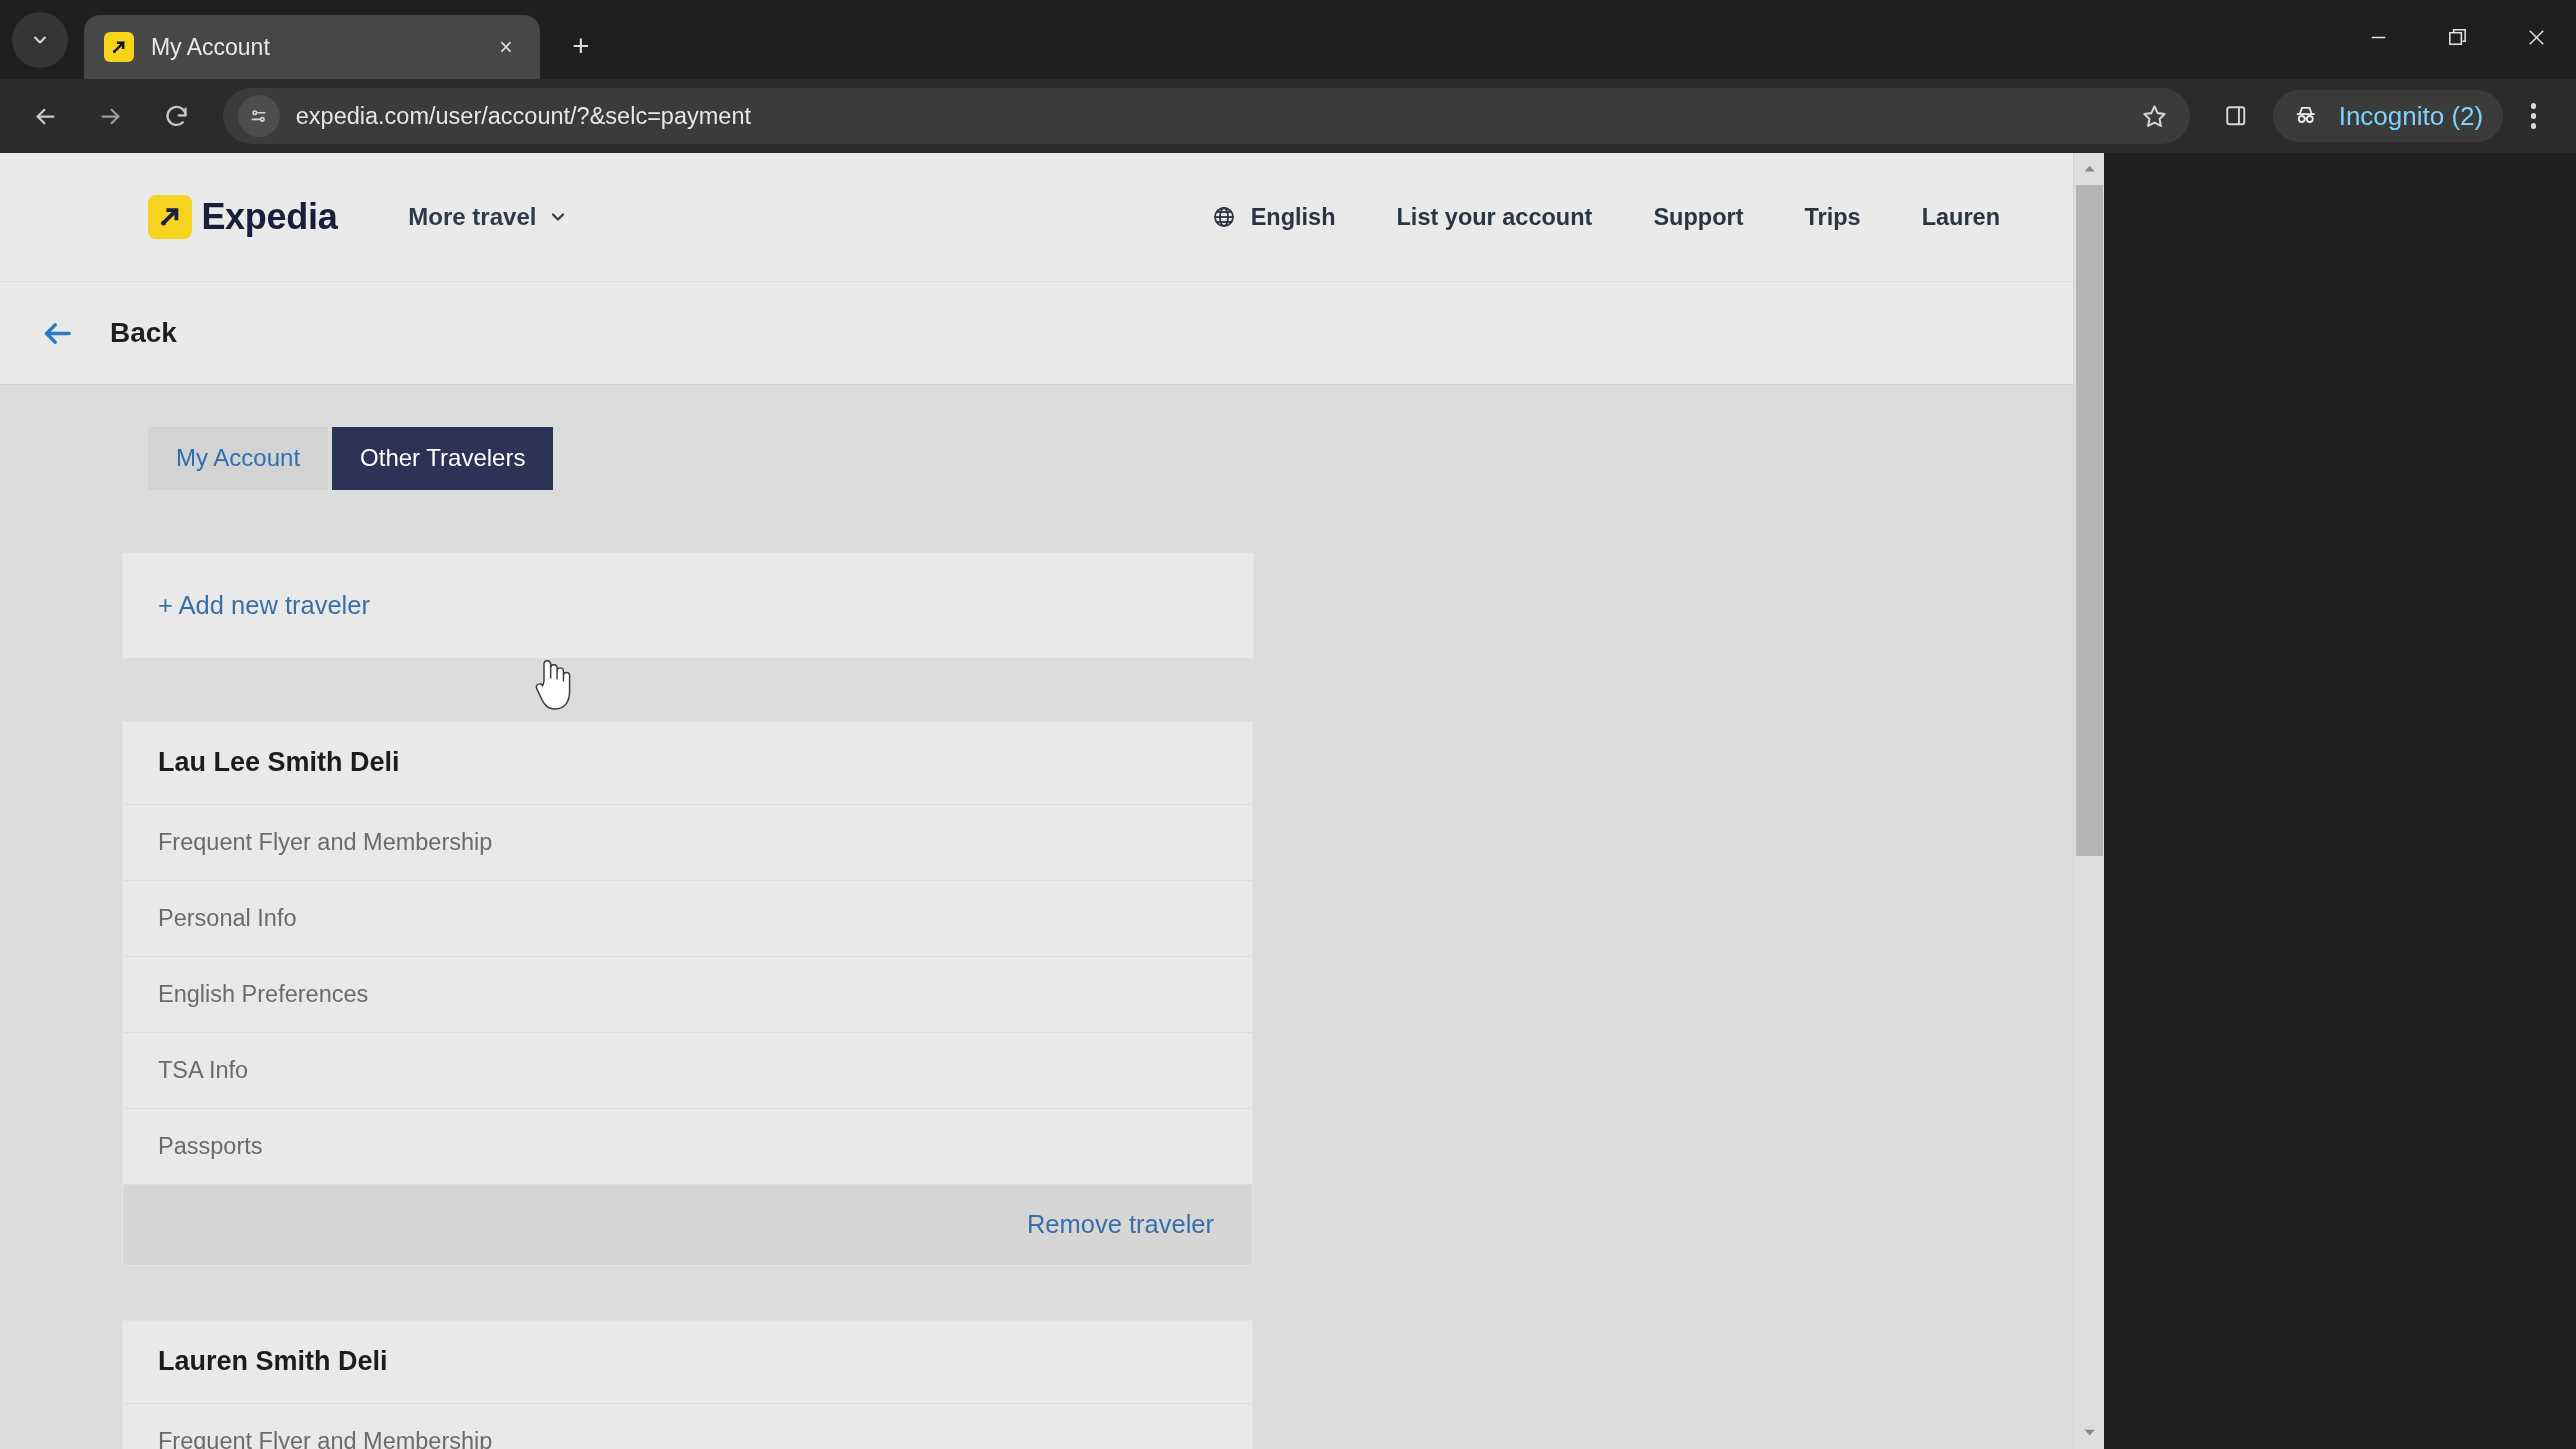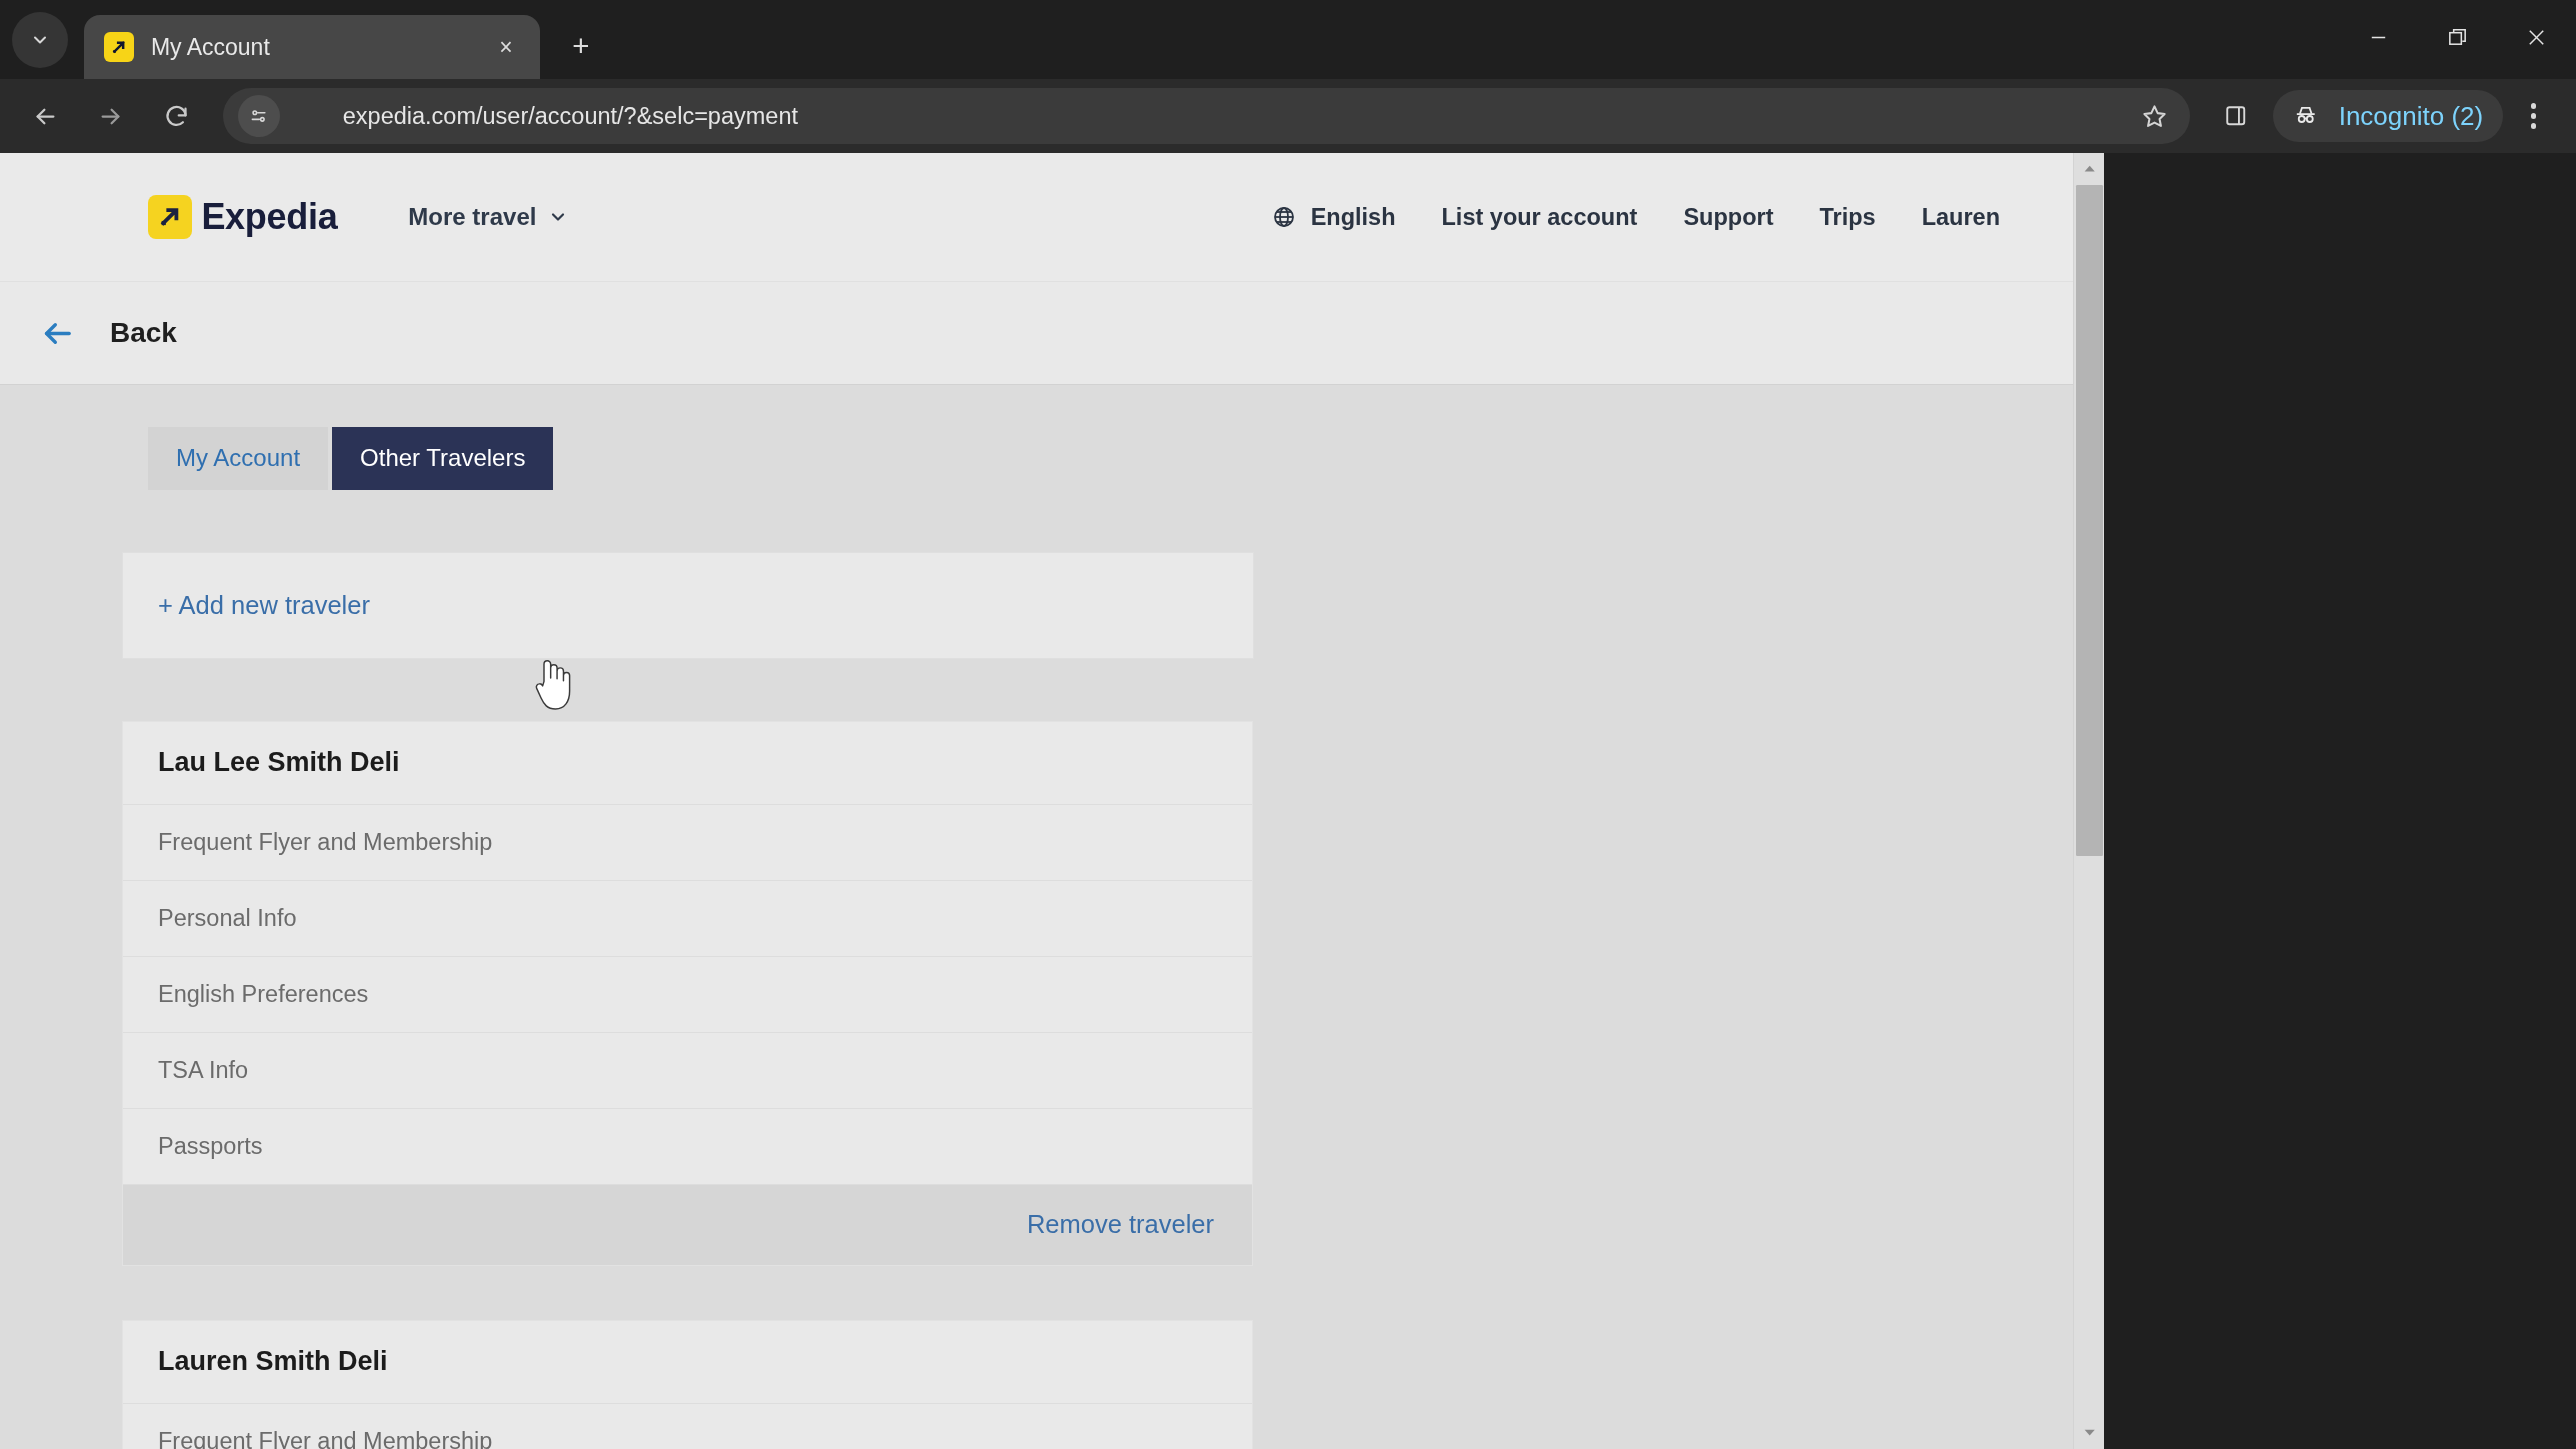--- a/index.html
+++ b/index.html
@@ -65,21 +65,20 @@
   }
   .navbtn {
     width: 56px; height: 56px; border-radius: 28px; margin-right: 9.4px;
     display: flex; align-items: center; justify-content: center;
     color: #c9c9c9; flex: 0 0 auto;
   }
   .omnibox {
     flex: 1 1 auto; height: 56px; background: #3b3b3b; border-radius: 28px;
     display: flex; align-items: center; padding: 0 12px 0 14.8px; margin: 0 13.4px 0 9.4px;
     min-width: 0;
-    gap: 47px;
   }
   .omni-icon {
     width: 42px; height: 42px; border-radius: 21px; background: #4d4d4d;
     display: flex; align-items: center; justify-content: center; flex: 0 0 auto;
   }
   .omni-url {
     color: #e6e6e6; font-size: 23.5px; margin-left: 16px;
     white-space: nowrap; overflow: hidden; flex: 1 1 auto;
   }
   .omni-star { width: 47px; height: 47px; display:flex; align-items:center; justify-content:center; flex: 0 0 auto; color:#d4d4d4; }
@@ -113,21 +112,21 @@
     width: 44px; height: 44px; border-radius: 8px; background: #f5d320;
     display: flex; align-items: center; justify-content: center;
   }
   .ex-logo-text { font-size: 36px; font-weight: 700; color: #191e3b; margin-left: 9.4px; letter-spacing: -0.3px; }
   .ex-moretravel {
     display: flex; align-items: center; margin-left: 71px;
     color: #2f3a4a; font-size: 24px; font-weight: 600; flex: 0 0 auto;
   }
   .ex-moretravel .chev { margin-left: 12px; display: flex; }
   .ex-nav {
-    margin-left: auto; display: flex; align-items: center; gap: 0; flex: 0 0 auto;
+    margin-left: auto; display: flex; align-items: center; gap: 15px; flex: 0 0 auto;
   }
   .ex-nav-item {
     display: flex; align-items: center; color: #2b3442; font-size: 23.5px; font-weight: 600;
     padding: 0 23px; white-space: nowrap;
   }
   .ex-nav-item .globe { margin-right: 14.8px; display: flex; }
 
   
   .back-bar {
     height: 103px; background: #e9e9e9; display: flex; align-items: center;

